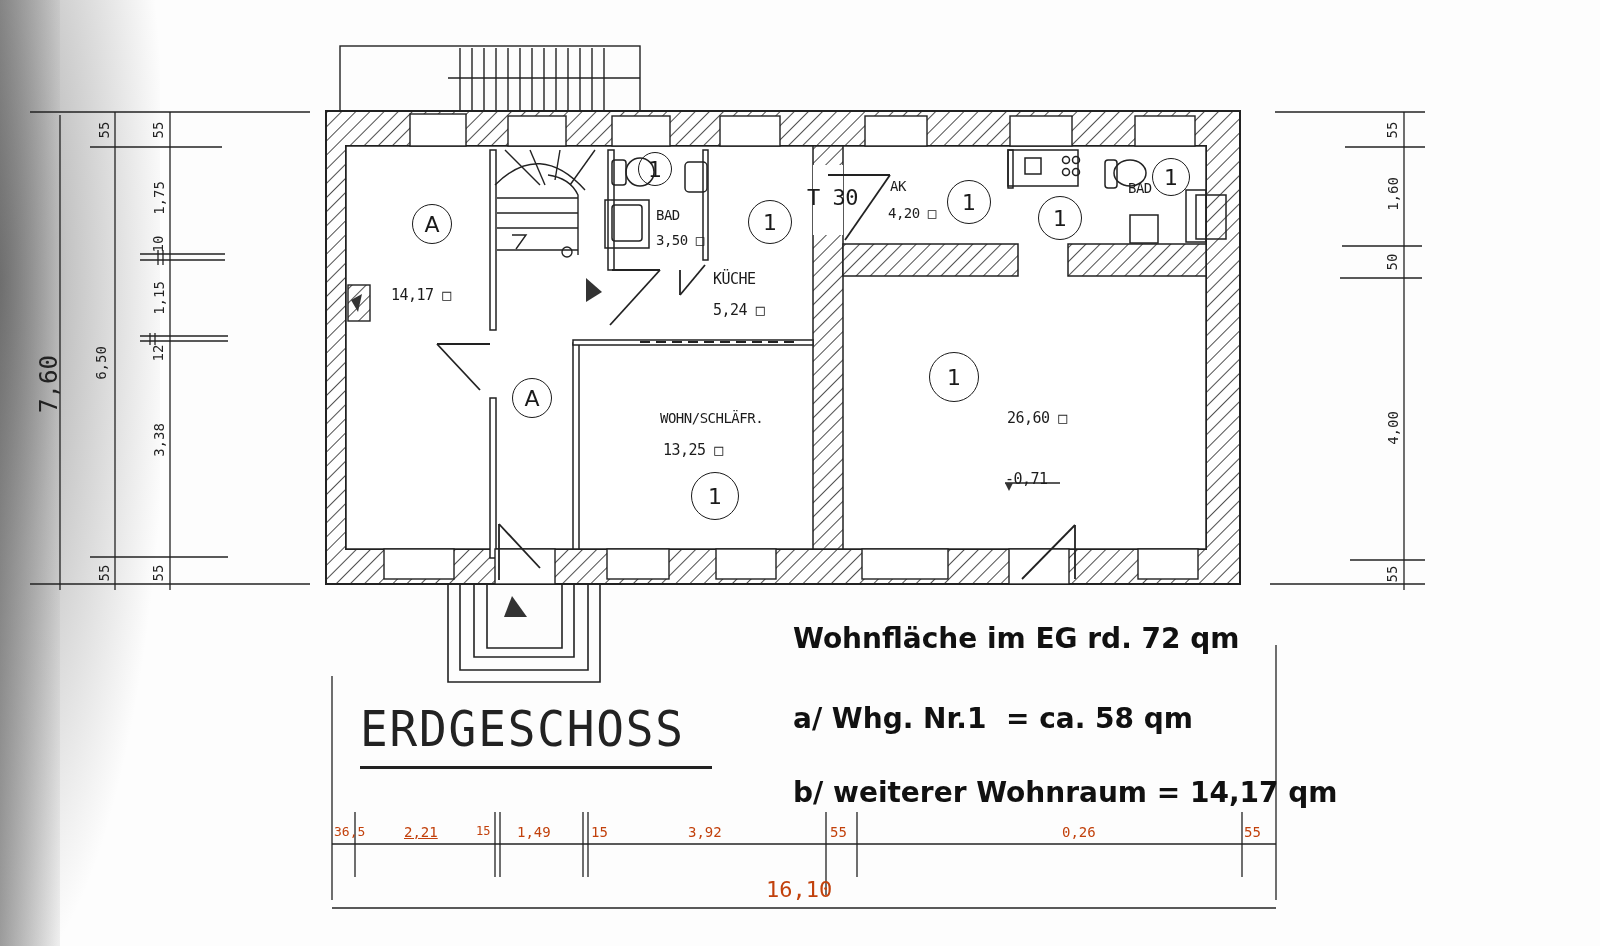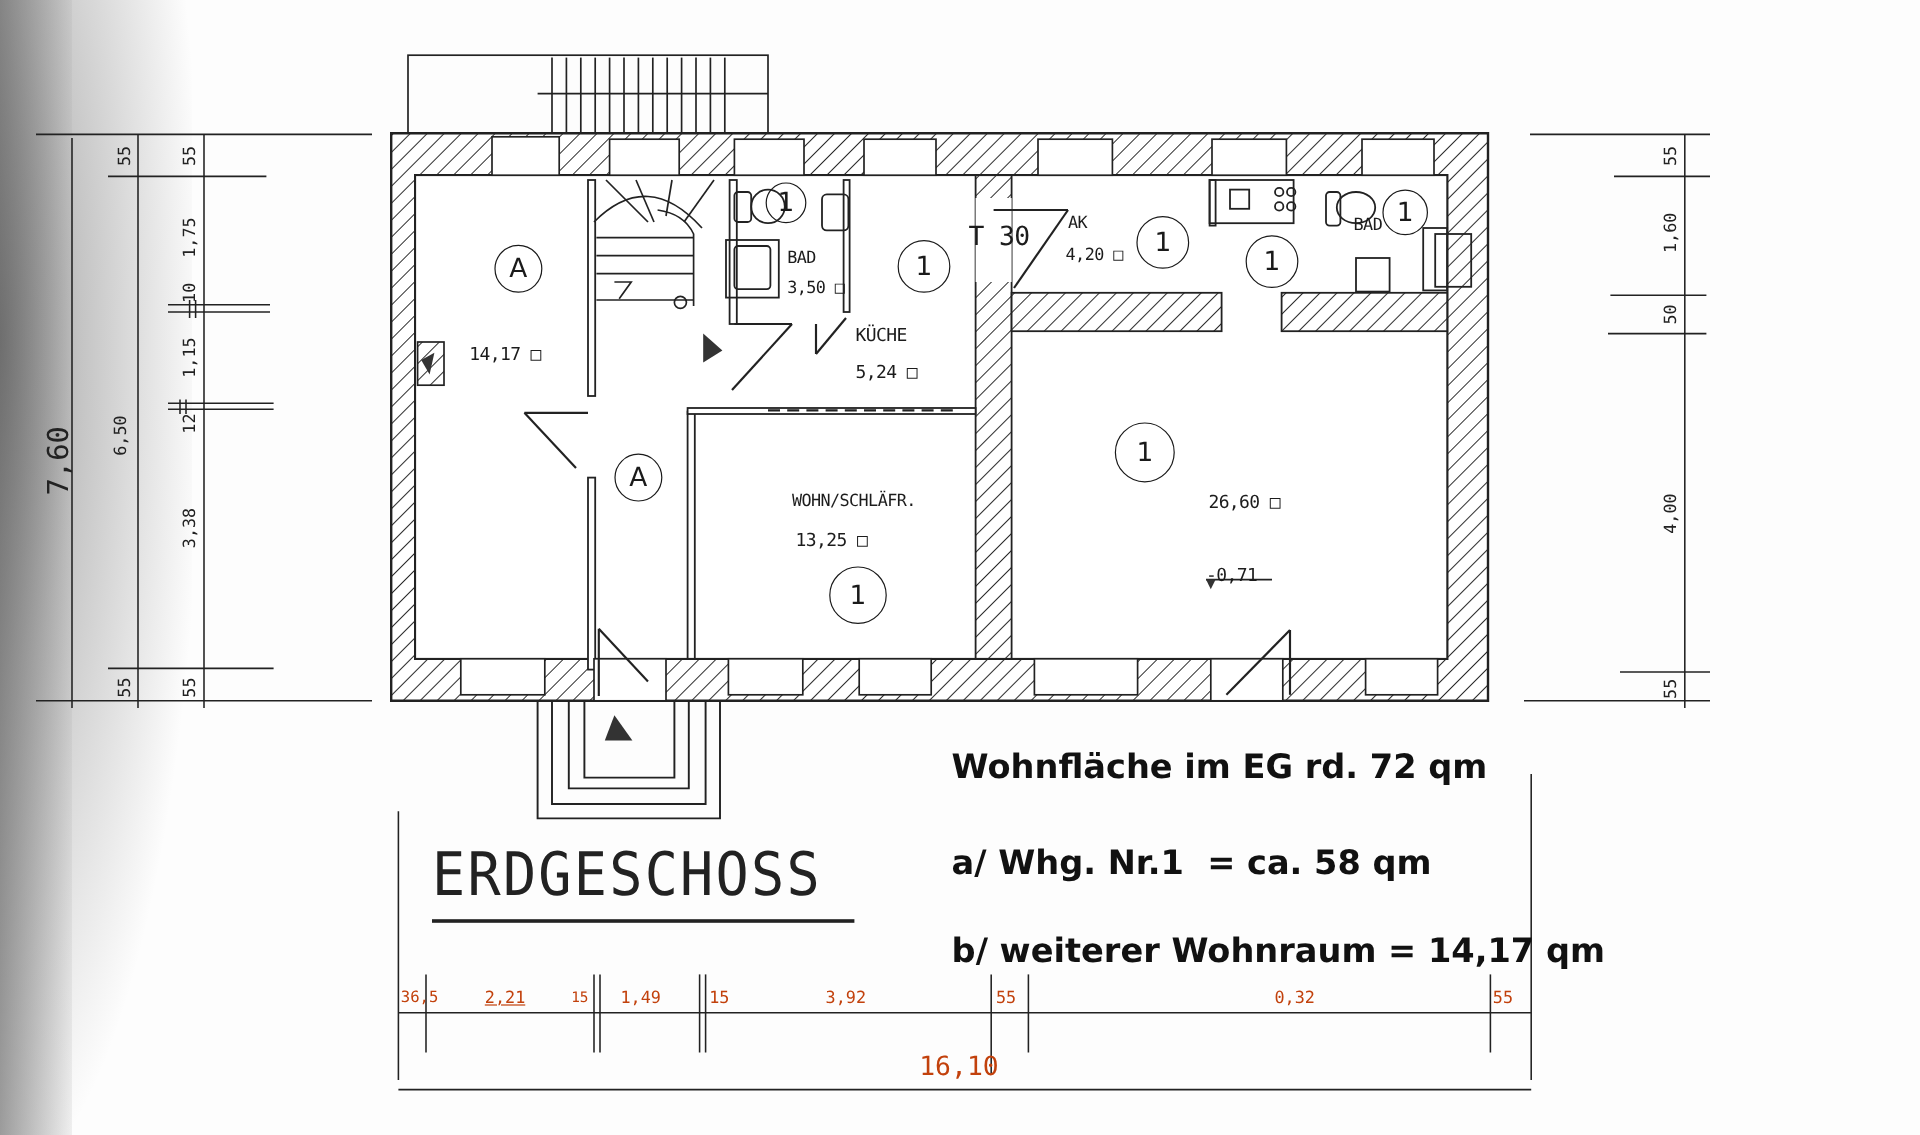--- a/index.html
+++ b/index.html
@@ -267,21 +267,21 @@
 <div class="dimv" style="left:1376px;top:420px;">4,00</div>
 <div class="dimv" style="left:1384px;top:566px;">55</div>
 
 <div class="dimh" style="left:334px;top:824px;font-size:13px;">36,5</div>
 <div class="dimh" style="left:404px;top:824px;text-decoration:underline;">2,21</div>
 <div class="dimh" style="left:476px;top:824px;font-size:12px;">15</div>
 <div class="dimh" style="left:517px;top:824px;">1,49</div>
 <div class="dimh" style="left:591px;top:824px;">15</div>
 <div class="dimh" style="left:688px;top:824px;">3,92</div>
 <div class="dimh" style="left:830px;top:824px;">55</div>
-<div class="dimh" style="left:1062px;top:824px;">0,32</div>
+<div class="dimh" style="left:1062px;top:824px;">0,26</div>
 <div class="dimh" style="left:1244px;top:824px;">55</div>
 <div class="dimh" style="left:766px;top:877px;font-size:22px;">16,10</div>
 
 <div class="title">ERDGESCHOSS</div>
 <div class="title-underline"></div>
 
 <div class="note" style="left:793px;top:622px;">Wohnfläche im EG rd. 72 qm</div>
 <div class="note" style="left:793px;top:702px;white-space:pre;">a/ Whg. Nr.1  = ca. 58 qm</div>
 <div class="note" style="left:793px;top:744px;margin-top:32px;">b/ weiterer Wohnraum = 14,17 qm</div>
 

